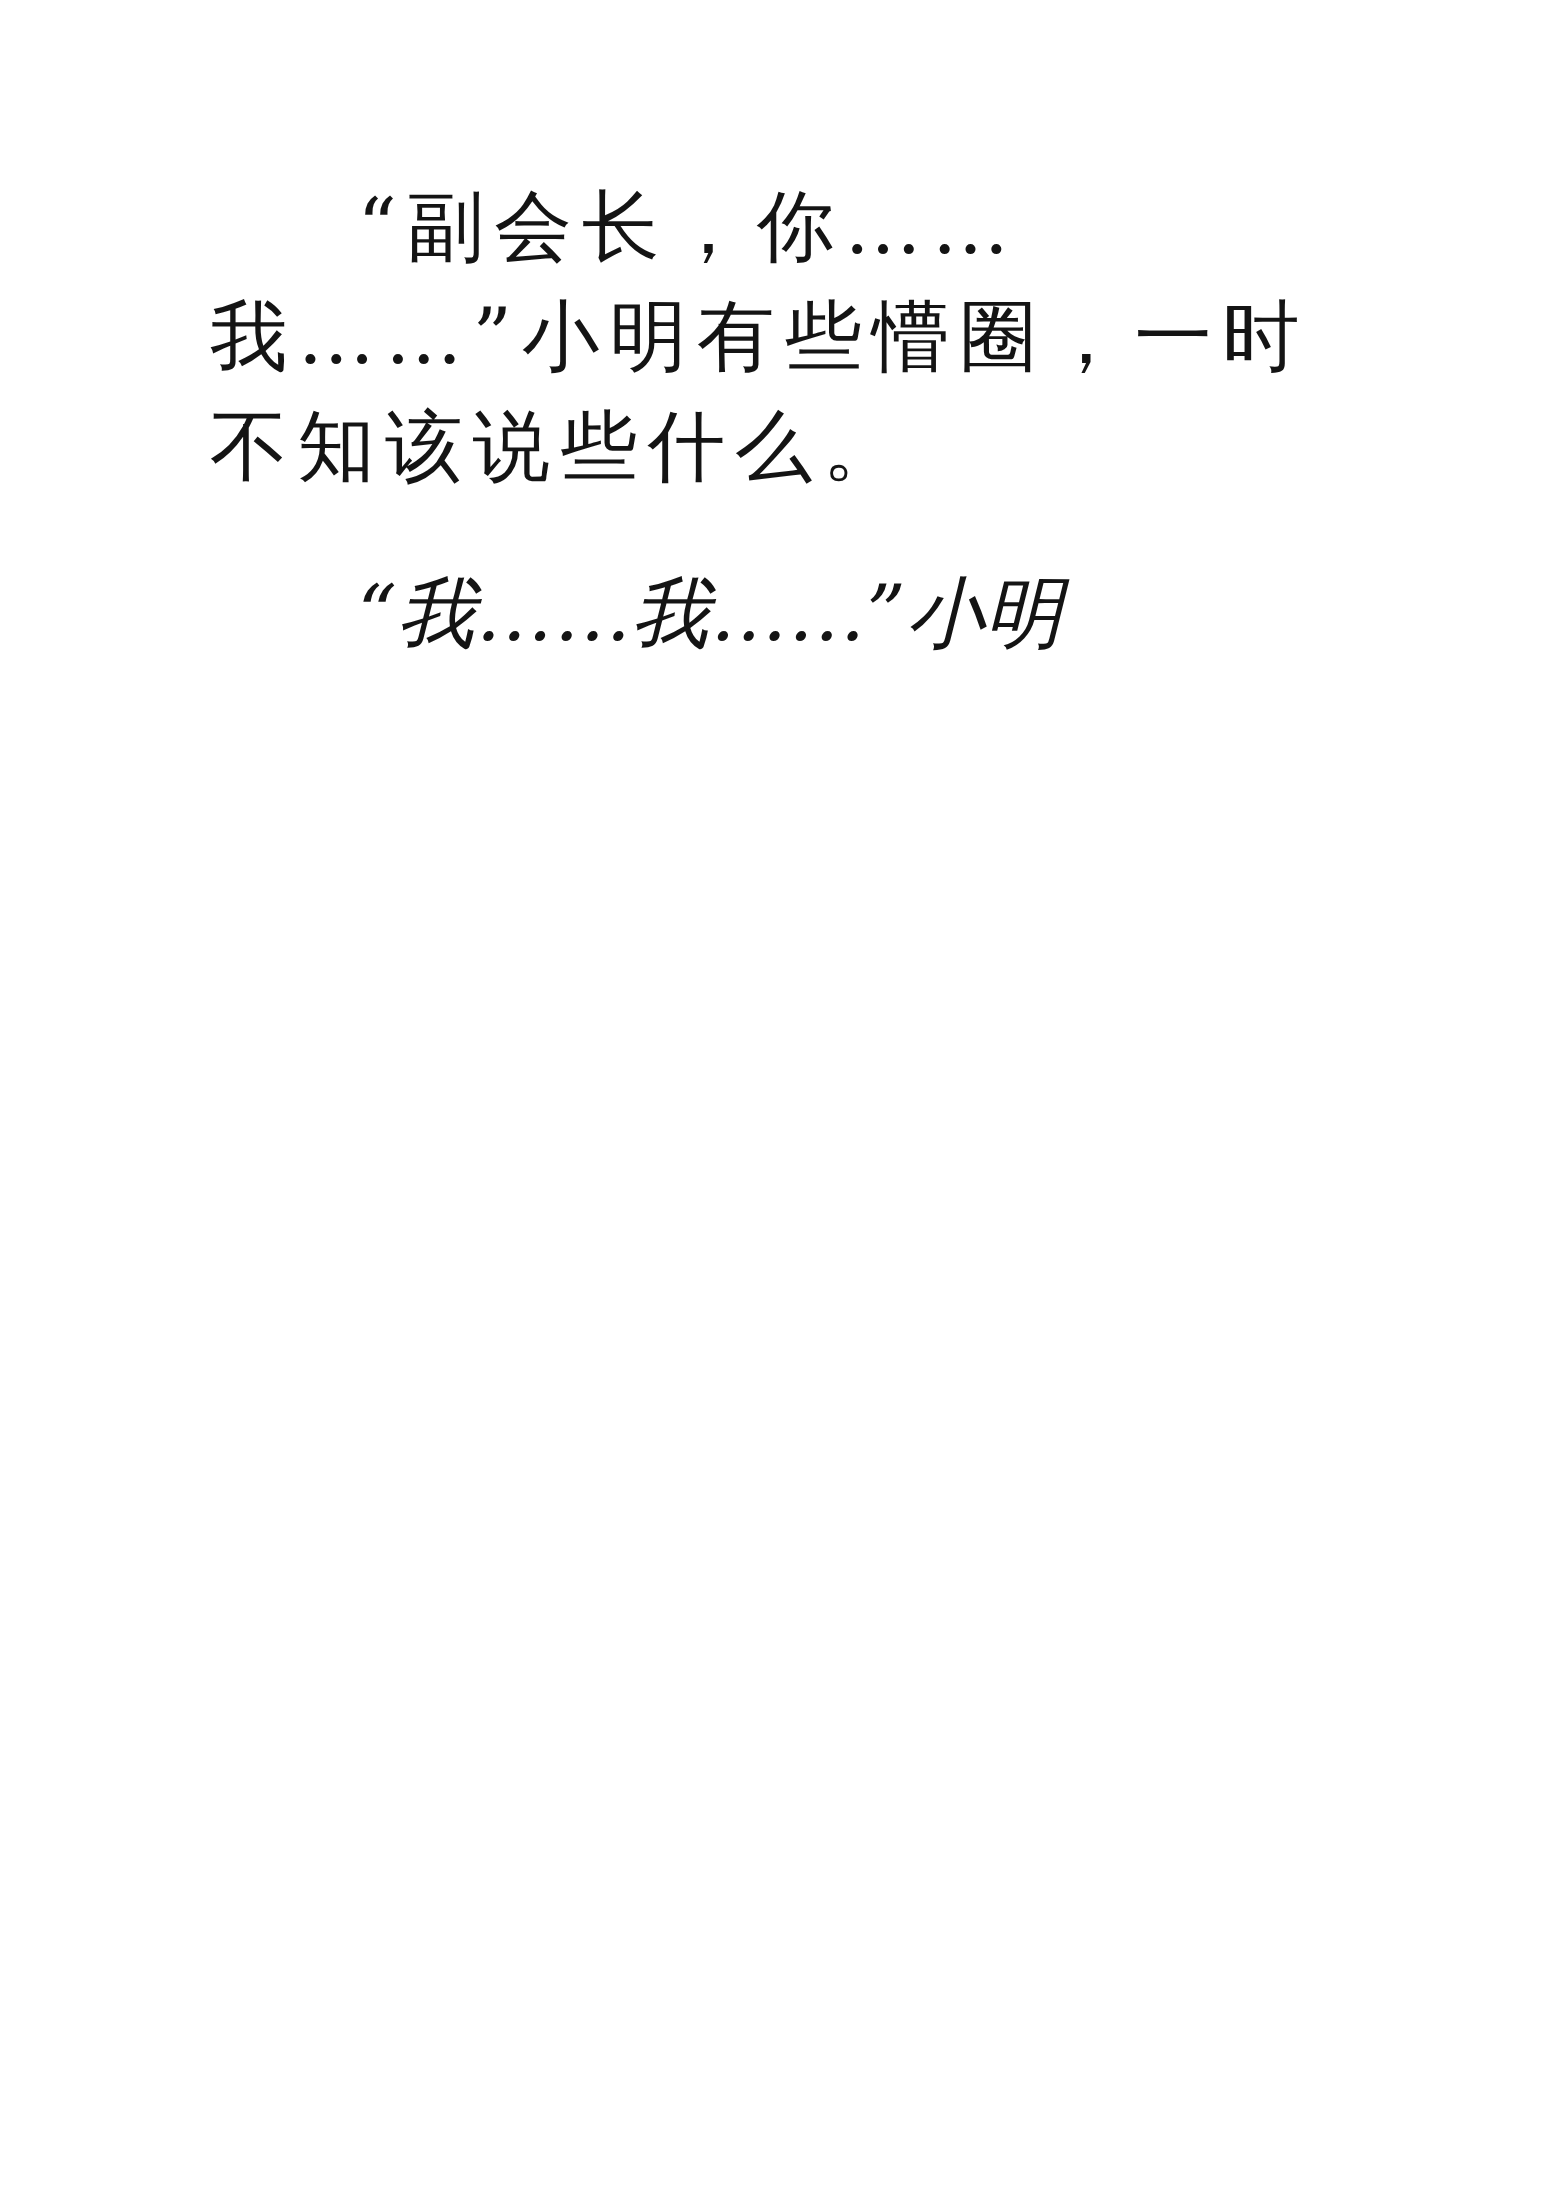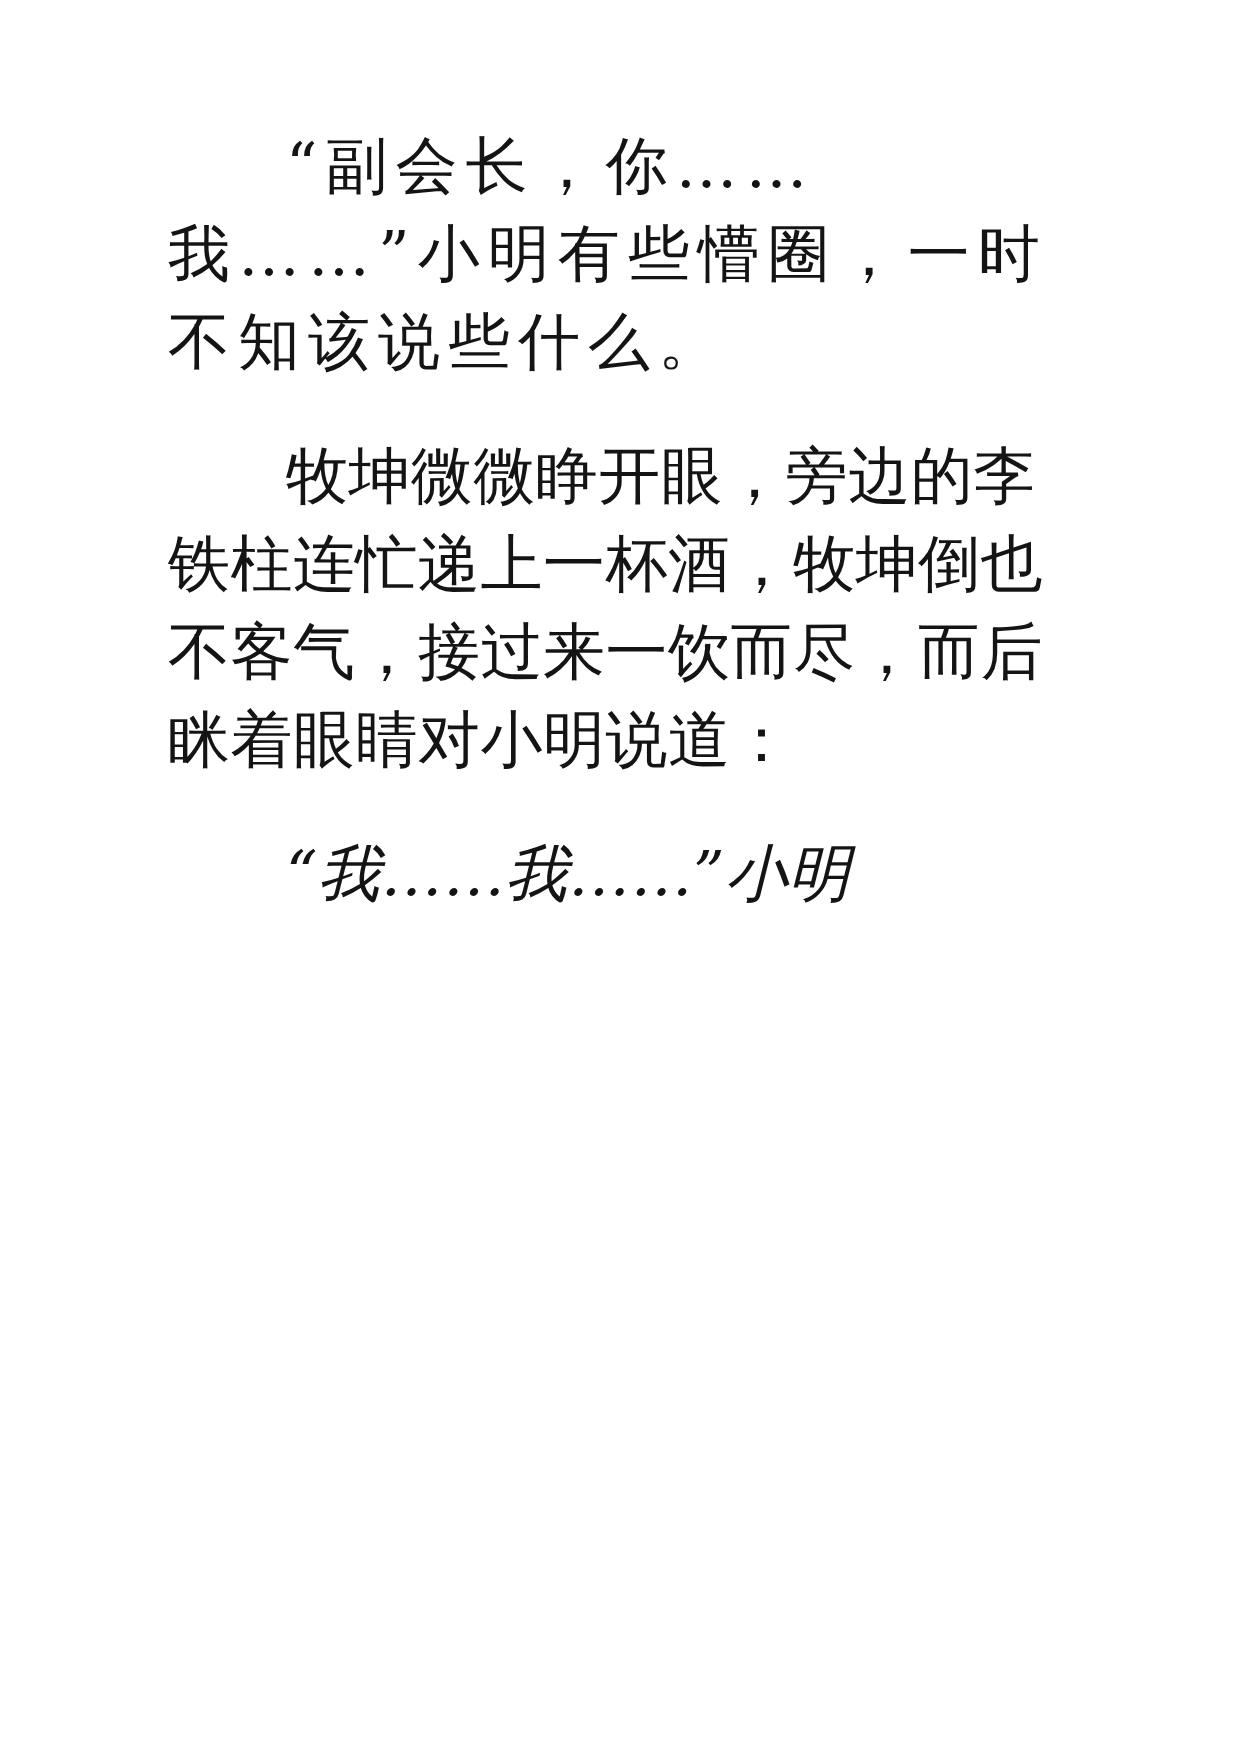--- a/index.html
+++ b/index.html
@@ -20,35 +20,34 @@
     left: 168px;
     top: 120px;
     width: 900px;
   }
   .para {
     font-family: "DejaVu Serif", "Liberation Serif", serif;
     font-size: 62px;
     line-height: 1.42;
     color: #141414;
     letter-spacing: 0.5px;
-    margin: 2px 0 46px 0;
+    margin: 17px 0 46px 0;
     text-indent: 1.9em;
     text-align: left;
     font-weight: 400;
   }
   .para.wide {
     letter-spacing: 8px;
   }
   .para:last-child {
     margin-bottom: 0;
     font-style: italic;
   }
 </style>
 </head>
 <body>
 
 <div class="page">
   <div class="content">
     <p class="para wide">“副会长，你……我……”小明有些懵圈，一时不知该说些什么。</p>
-    <p class="para">牧坤微微睁开眼，旁边的李铁柱连忙递上一杯酒，牧坤倒也不客气，接过来一饮而尽，而后眯着眼睛对小明说道：</p>
     <p class="para">“我……我……”小明</p>
   </div>
 </div>
 
 </body></html>

